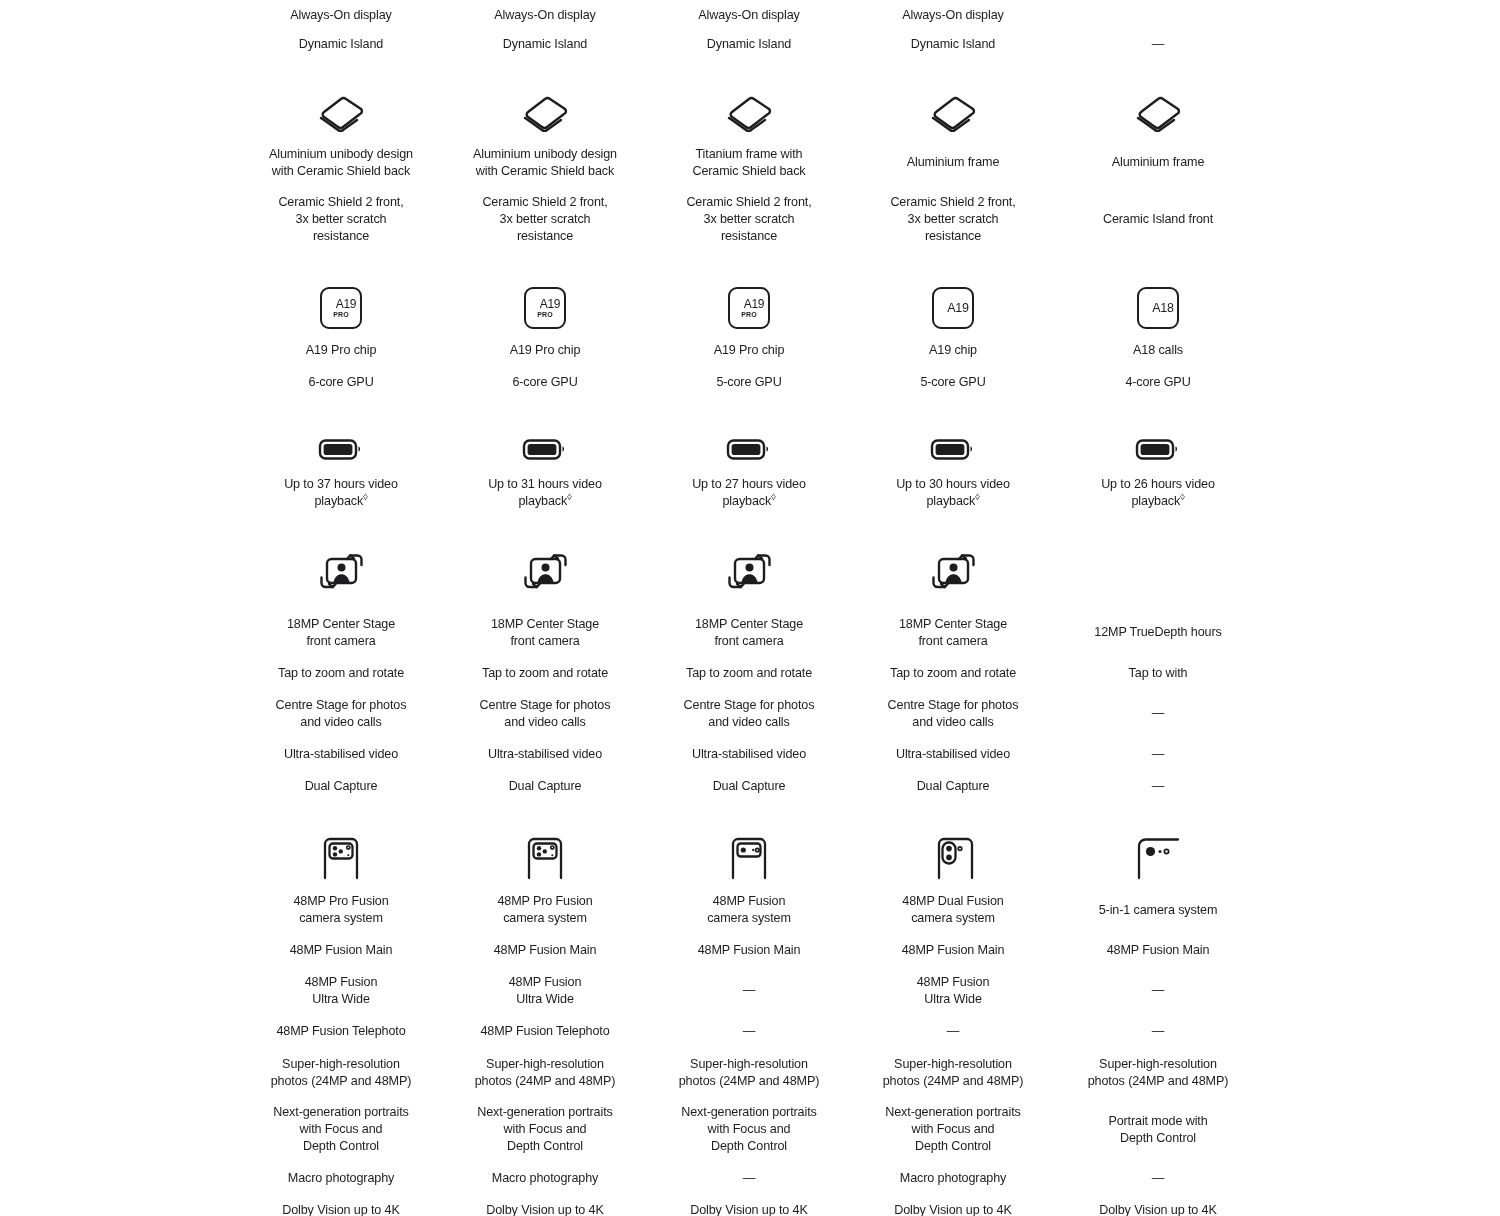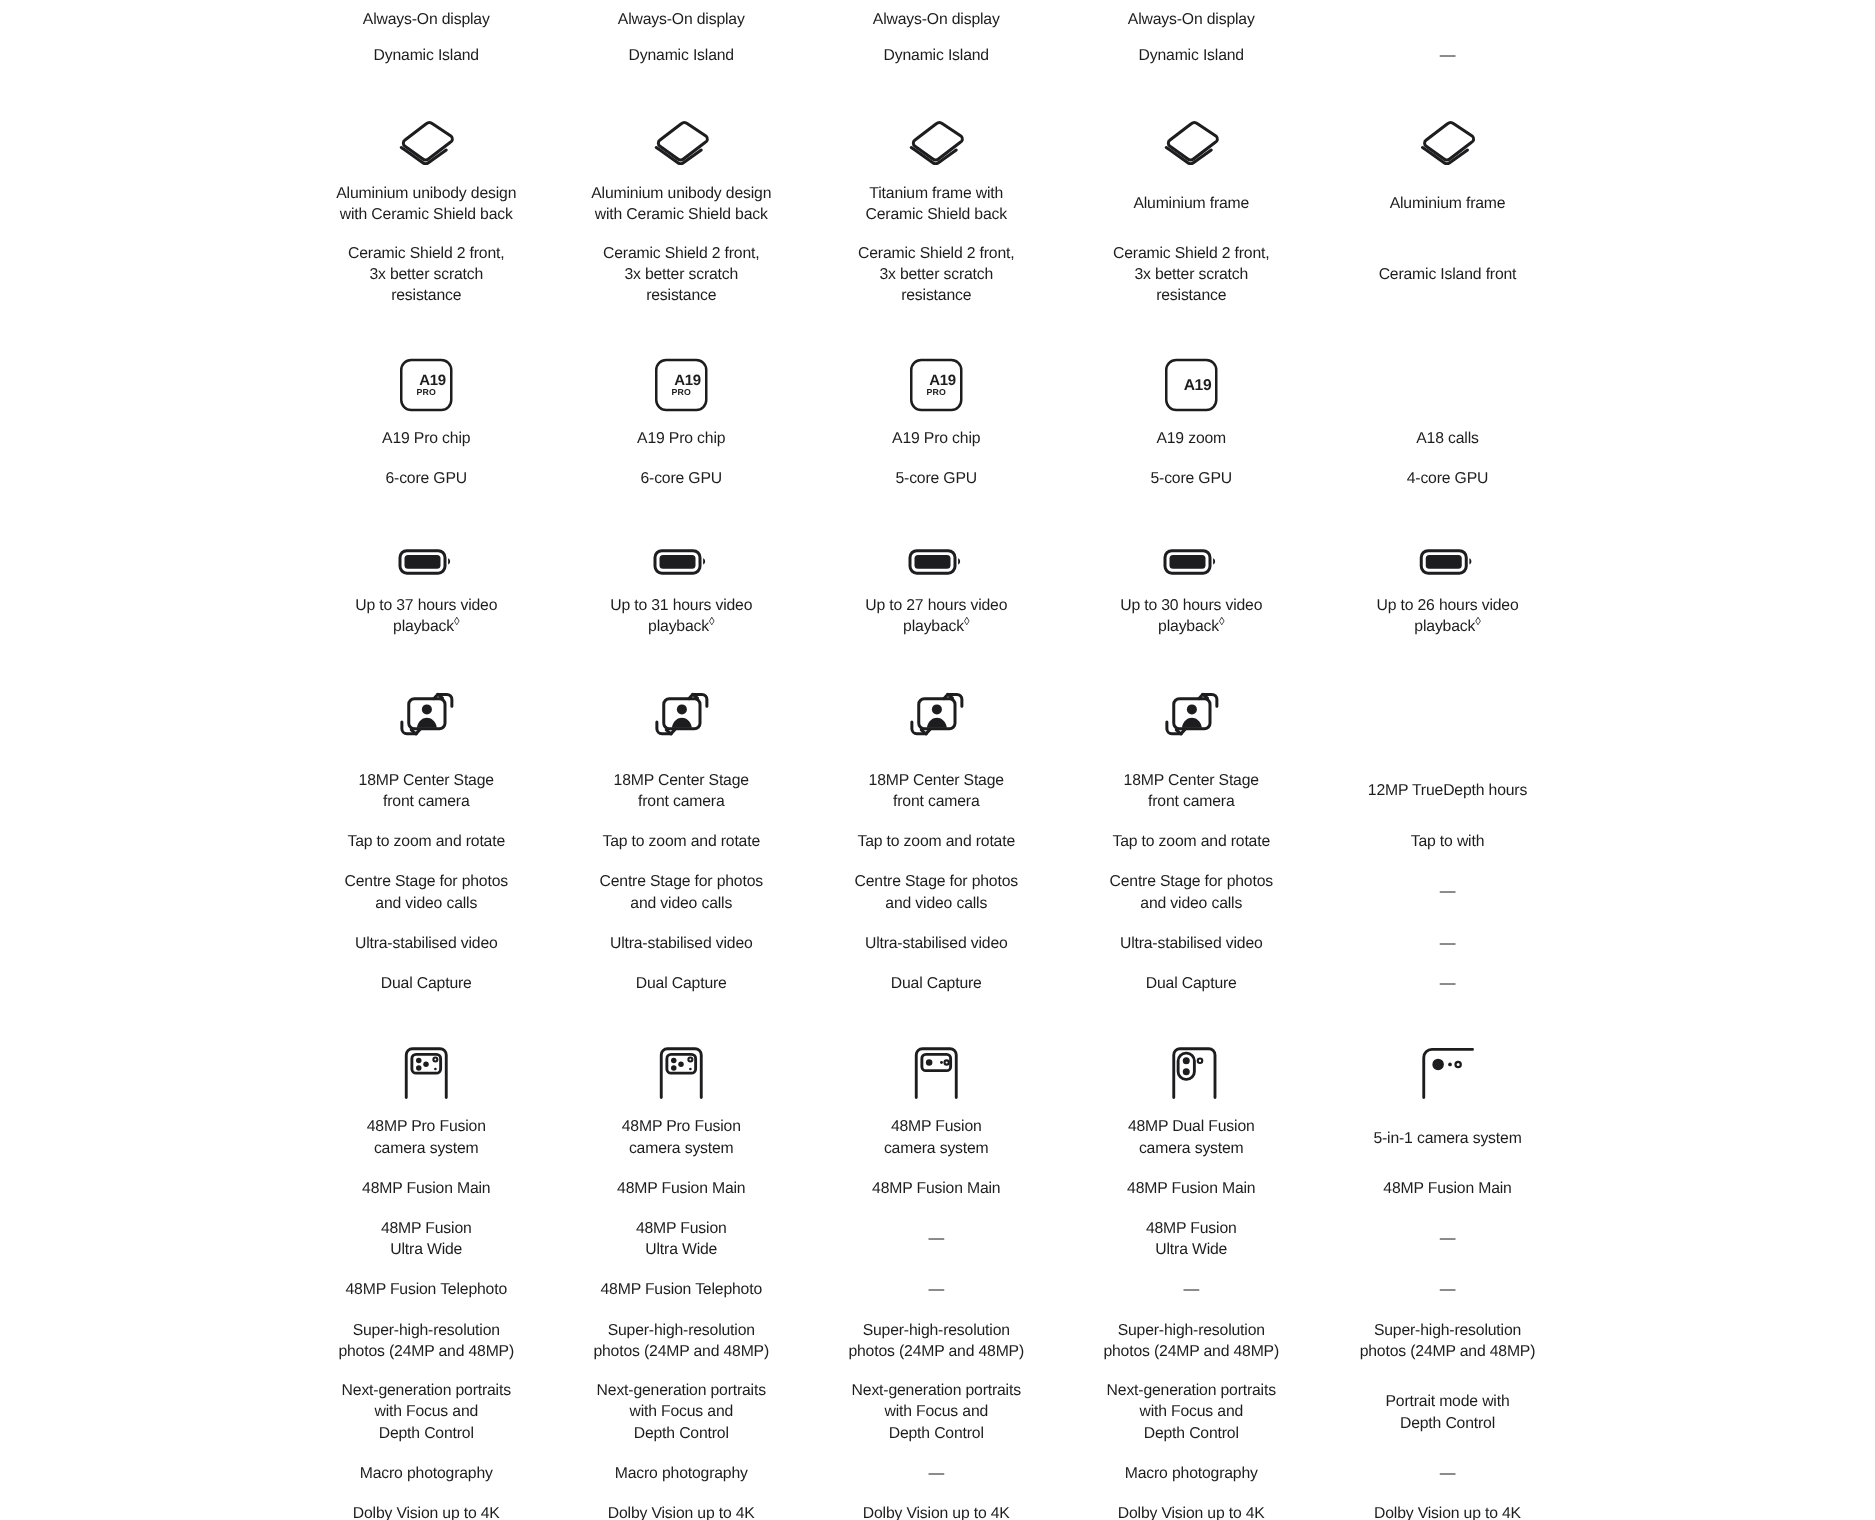--- a/index.html
+++ b/index.html
@@ -76,21 +76,21 @@
     border-radius: 9px;
     display: flex;
     flex-direction: column;
     align-items: center;
     justify-content: center;
     box-sizing: border-box;
   }
   .chip .chip-name {
     font-size: 12px;
     line-height: 12px;
-    font-weight: 700;
+    font-weight: 400;
     letter-spacing: -0.02em;
     margin-left: 10px;
   }
   .chip .chip-sub {
     font-size: 7px;
     line-height: 8px;
     font-weight: 700;
     letter-spacing: 0.02em;
     margin-top: 1px;
   }
@@ -355,21 +355,21 @@
     <div class="cell" style="top:178px">Ceramic Shield 2 front,
 3x better scratch
 resistance</div>
 
     <div class="iconwrap" style="top:269px;height:44px">
       <div class="chip nosub">
         <span class="chip-name">A19</span>
         <span class="chip-sub"></span>
       </div>
     </div>
-    <div class="cell" style="top:326px">A19 zoom</div>
+    <div class="cell" style="top:326px">A19 chip</div>
     <div class="cell" style="top:358px">5-core GPU</div>
 
     <div class="iconwrap" style="top:415px;height:32px">
       <svg width="46" height="28" viewBox="0 0 46 28" fill="none">
         <rect x="2" y="5.5" width="36" height="18" rx="5.5" stroke="#1d1d1f" stroke-width="2.4"></rect>
         <rect x="5.6" y="9" width="28.8" height="11" rx="2.8" fill="#1d1d1f"></rect>
         <path d="M40.5 11.5 C42.6 12 42.6 16 40.5 16.5 Z" fill="#1d1d1f"></path>
       </svg>
     </div>
     <div class="cell" style="top:460px"><span>Up to 30 hours video
@@ -424,20 +424,26 @@
 
     <div class="iconwrap" style="top:76px;height:40px">
       <svg width="52" height="40" viewBox="0 0 52 40" fill="none" stroke="#1d1d1f" stroke-width="2.4" stroke-linejoin="round" stroke-linecap="round">
         <path d="M9 20 L26 7 A4 4 0 0 1 31 7 L46 17 A3 3 0 0 1 45 22 L28 35 A4 4 0 0 1 23 35 L9 25 A3 3 0 0 1 9 20 Z"></path>
         <path d="M6 26 L9 28 L23 38 A4 4 0 0 0 28 38 L42 28"></path>
       </svg>
     </div>
     <div class="cell" style="top:138px">Aluminium frame</div>
     <div class="cell" style="top:195px">Ceramic Island front</div>
 
+    <div class="iconwrap" style="top:269px;height:44px">
+      <div class="chip nosub">
+        <span class="chip-name">A18</span>
+        <span class="chip-sub"></span>
+      </div>
+    </div>
     <div class="cell" style="top:326px">A18 calls</div>
     <div class="cell" style="top:358px">4-core GPU</div>
 
     <div class="iconwrap" style="top:415px;height:32px">
       <svg width="46" height="28" viewBox="0 0 46 28" fill="none">
         <rect x="2" y="5.5" width="36" height="18" rx="5.5" stroke="#1d1d1f" stroke-width="2.4"></rect>
         <rect x="5.6" y="9" width="28.8" height="11" rx="2.8" fill="#1d1d1f"></rect>
         <path d="M40.5 11.5 C42.6 12 42.6 16 40.5 16.5 Z" fill="#1d1d1f"></path>
       </svg>
     </div>

